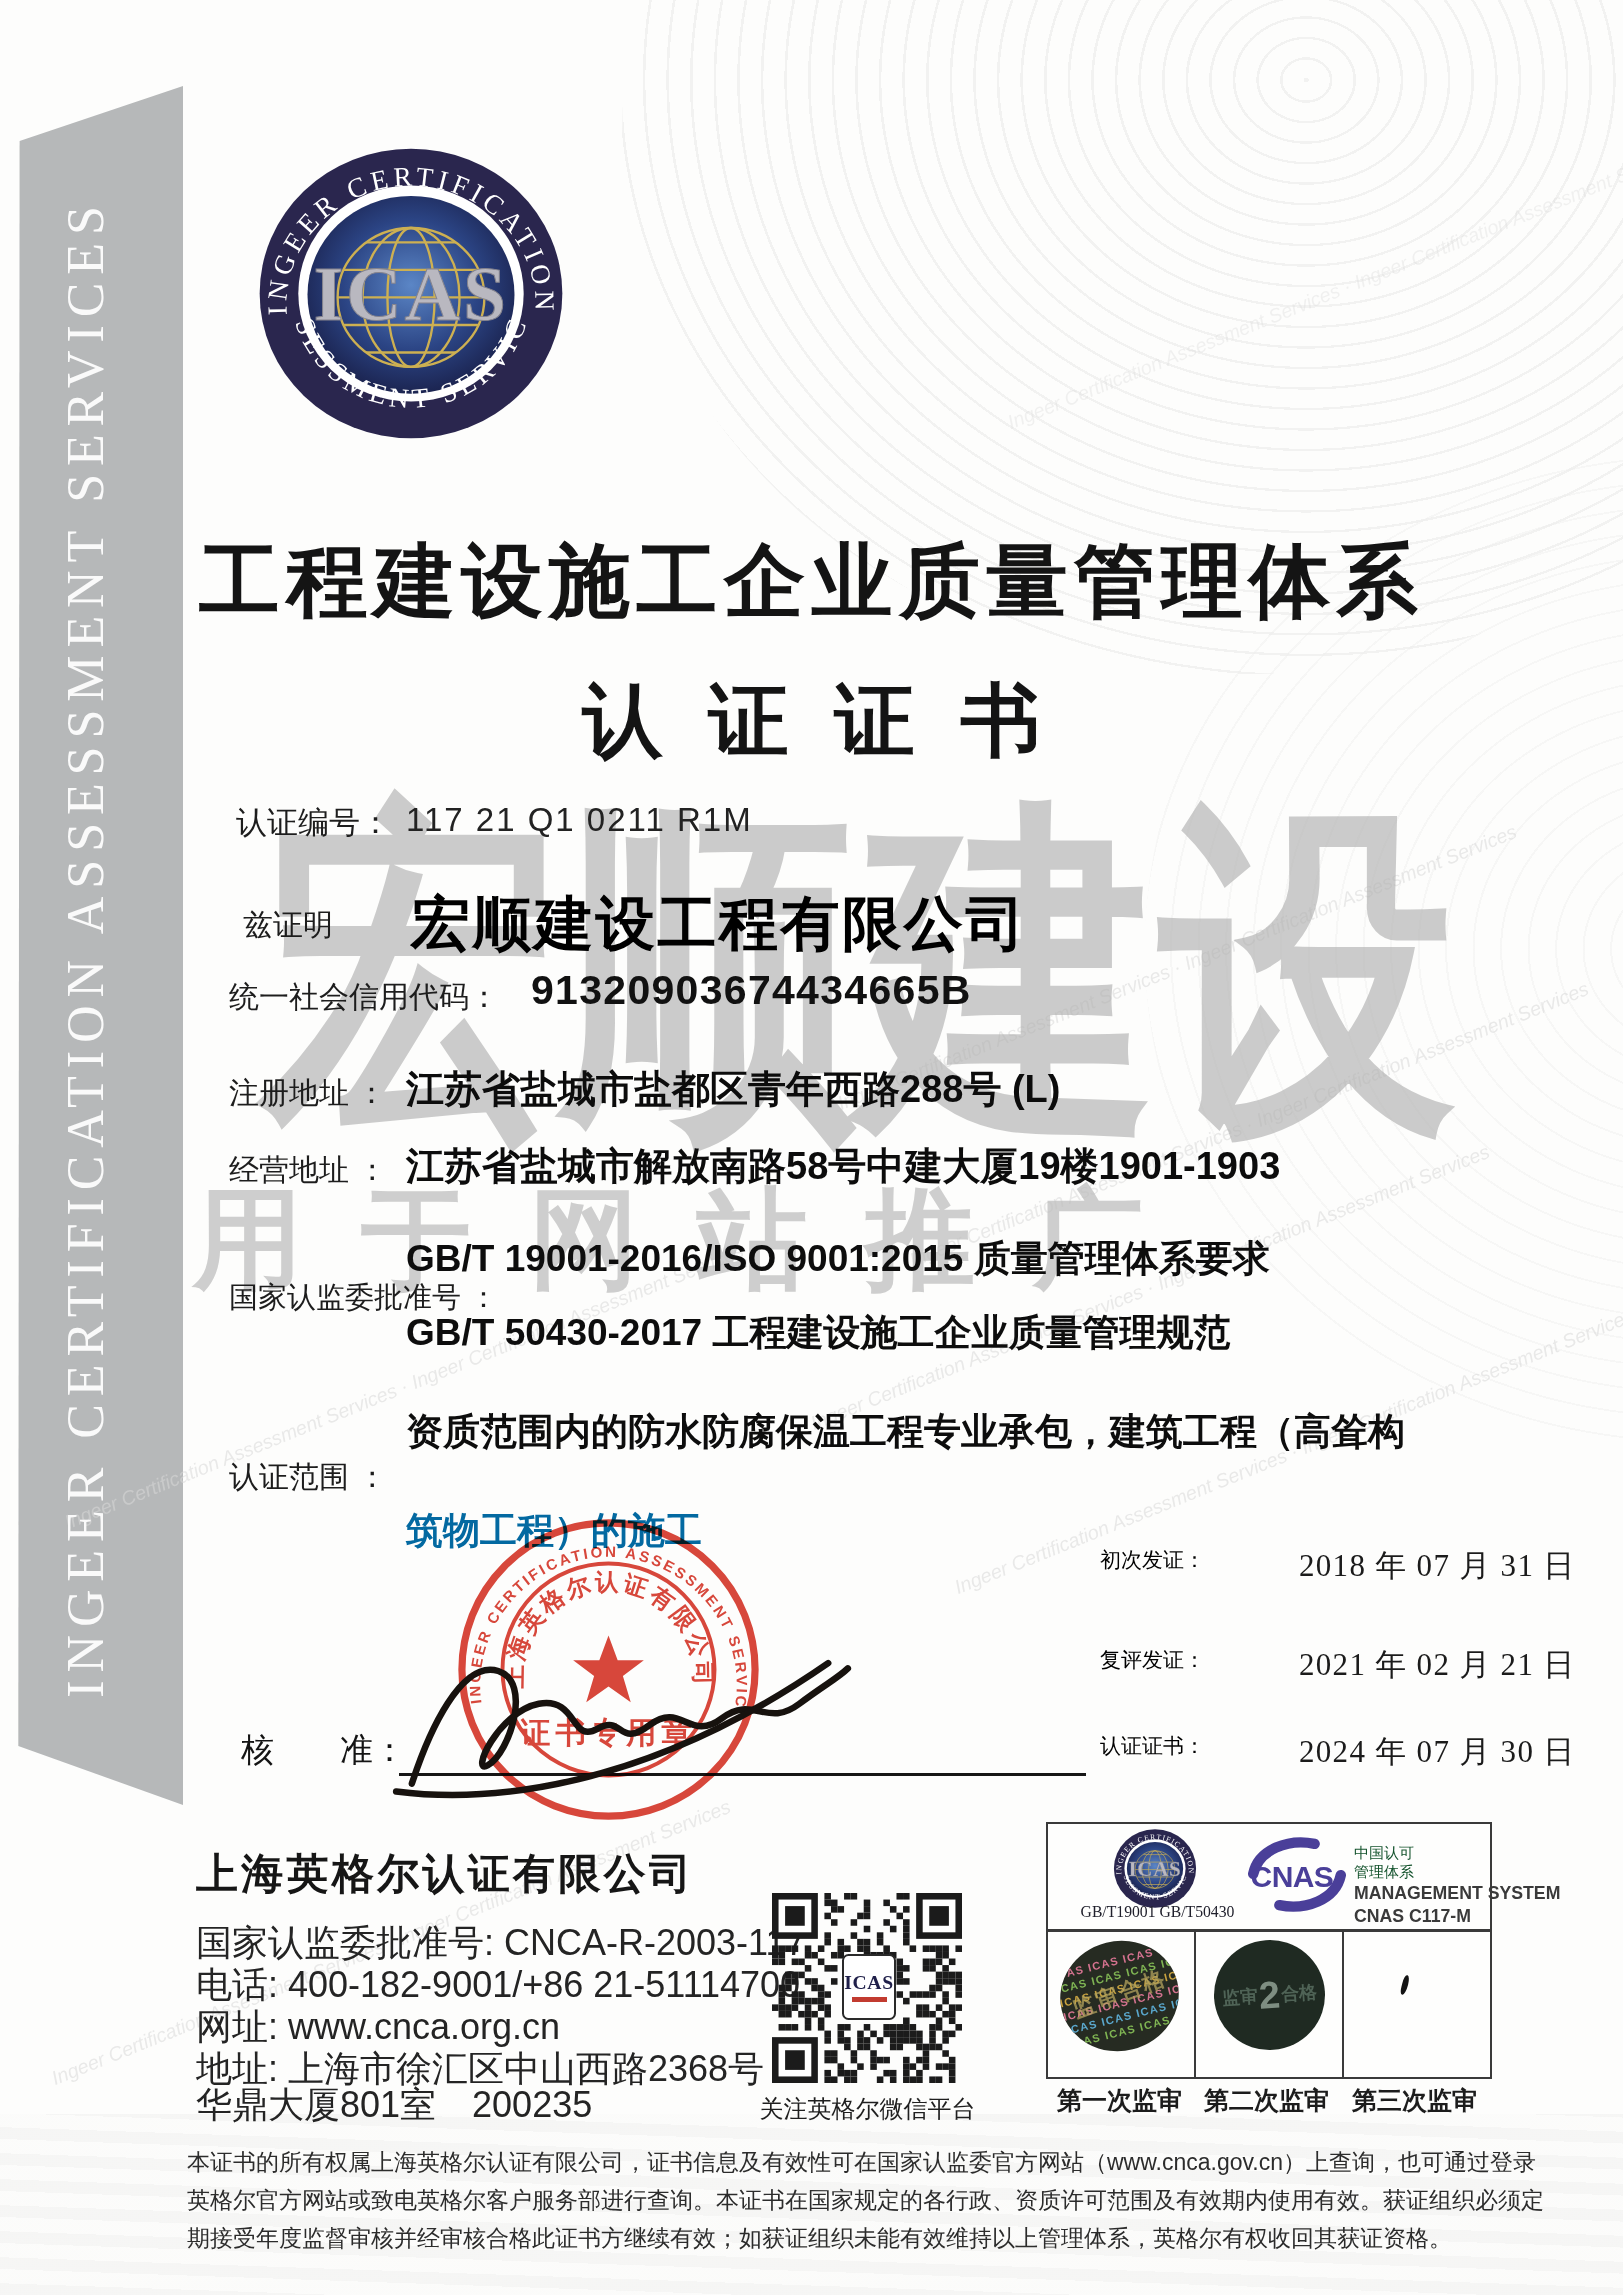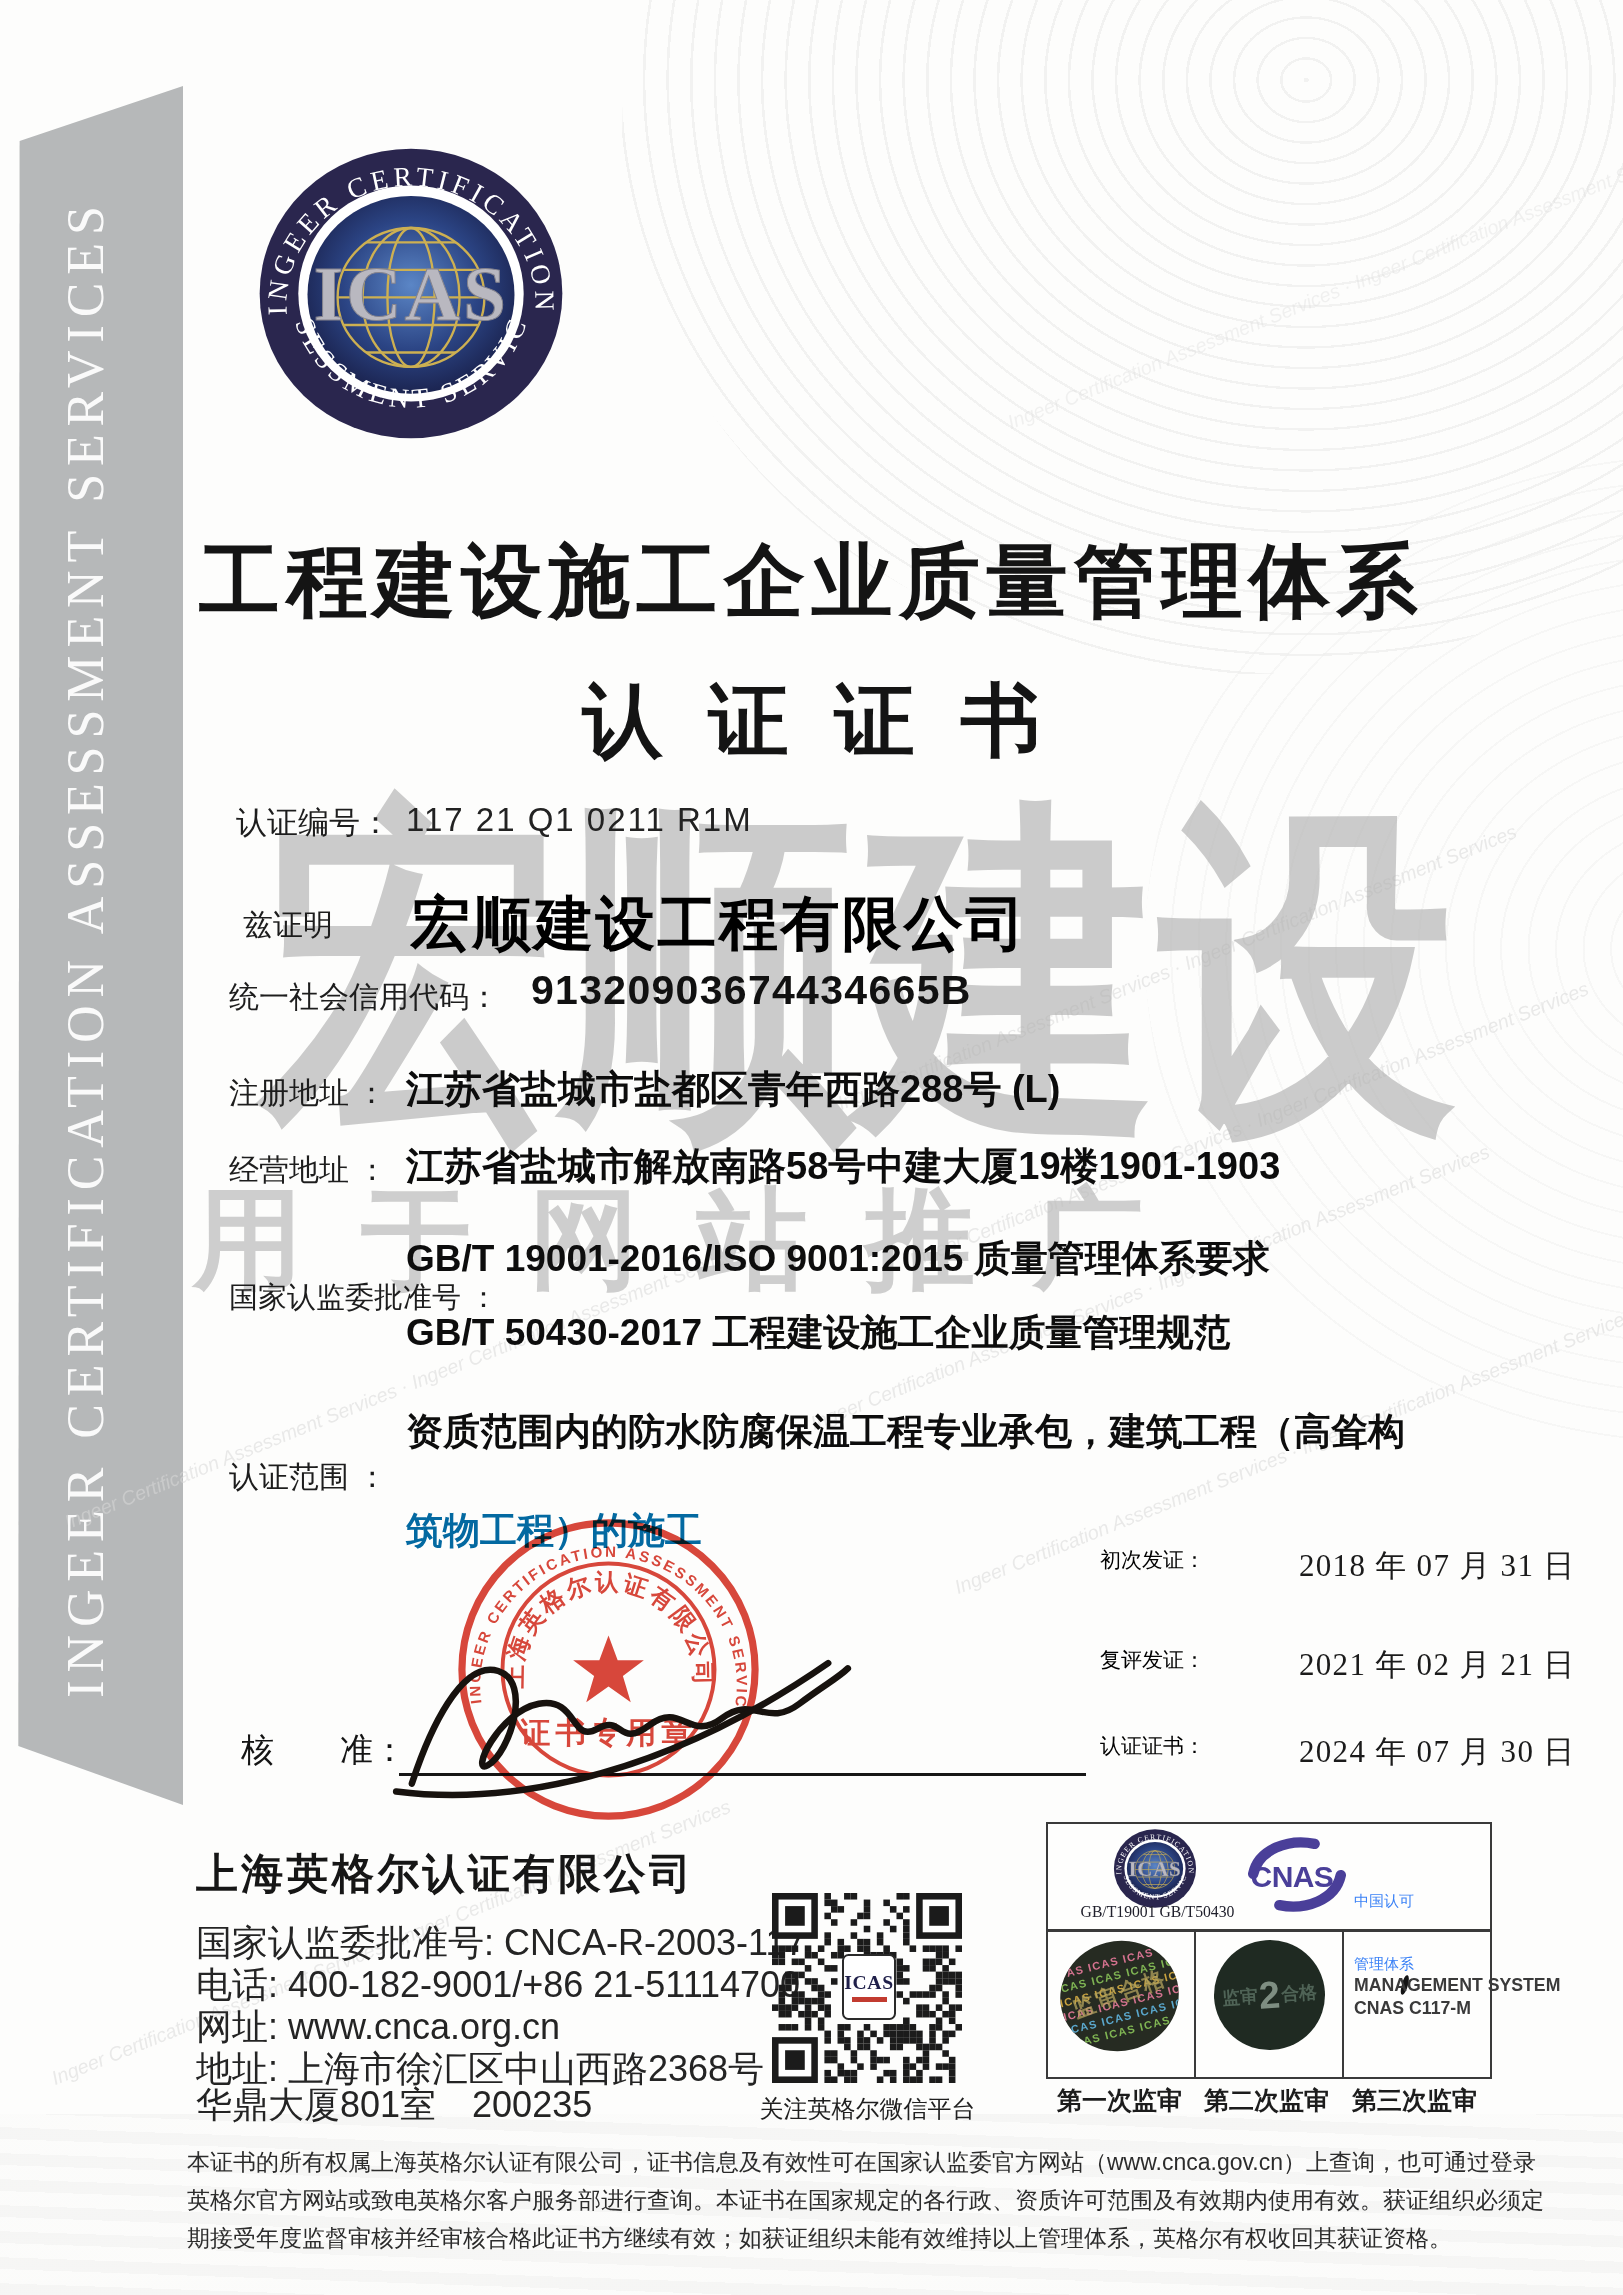--- a/index.html
+++ b/index.html
@@ -108,21 +108,21 @@
   }
   .qr-logo .t{font-family:"Liberation Serif",serif;font-size:19.6px;font-weight:700;color:#20204a;letter-spacing:0.7px;}
   .qr-logo .r{width:35px;height:5.2px;background:#c23b30;margin-top:2.6px;}
   .qr-caption{left:753px;top:2093px;width:229px;text-align:center;font-size:24px;color:#1f1f1f;z-index:5;}
   
   .acc-box{left:1046px;top:1822px;width:442px;height:105px;border:2px solid #3a3a3a;z-index:5;background:rgba(255,255,255,.4);}
   .badge-small{left:1107px;top:1829px;width:96px;height:79px;z-index:6;}
   .acc-gb{left:1066px;top:1903px;width:183px;text-align:center;font-family:"Liberation Serif",serif;font-size:15.7px;color:#20202c;z-index:6;}
   .cnas-logo{left:1248px;top:1837px;width:98px;height:75px;z-index:6;}
   .cnas-text{left:1354px;top:1845px;z-index:6;line-height:1;}
-  .cnas-text .c1{font-size:15px;color:#3b82f6;margin-bottom:3.9px;margin-top:48px;}
+  .cnas-text .c1{font-size:15px;color:#14532d;margin-bottom:3.9px;}
   .cnas-text .c2{font-size:17.7px;color:#3a3a3a;font-weight:600;margin-top:5.9px;}
   
   .surv-table{left:1046px;top:1930px;width:442px;height:145px;z-index:5;display:flex;border:2px solid #3a3a3a;background:rgba(255,255,255,.35);}
   .surv-cell{flex:1;border-right:2px solid #3a3a3a;position:relative;overflow:hidden;}
   .surv-cell:last-child{border-right:none;}
   .sticker1{
     position:absolute;left:11.8px;top:9.2px;width:119px;height:110px;border-radius:50%;
     background:#262b22;transform:rotate(-14deg);overflow:hidden;
     display:flex;flex-direction:column;justify-content:center;gap:1.3px;
   }

